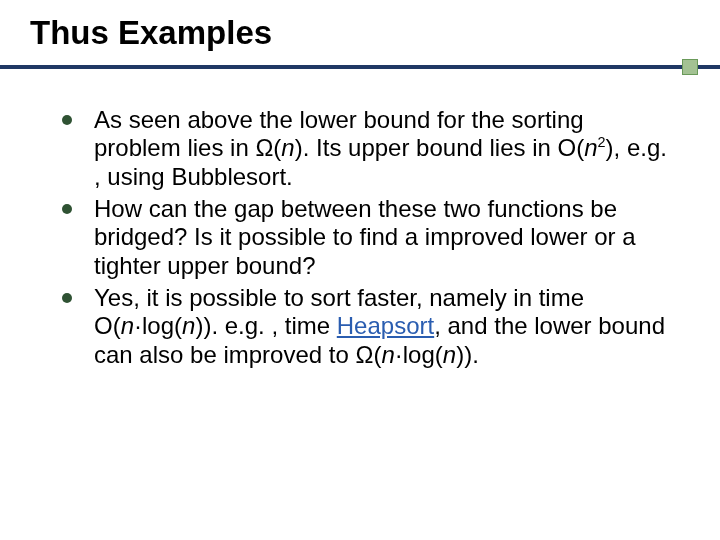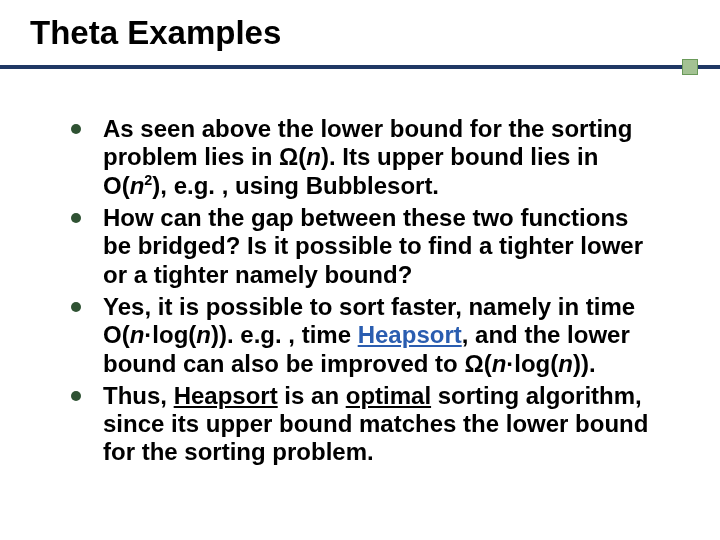--- a/index.html
+++ b/index.html
@@ -49,23 +49,22 @@
     height: 14px;
     background: #a3c293;
     border: 1px solid #6a9a5a;
     transform: rotate(0deg);
   }
   .content {
     padding: 24px 42px 0 54px;
   }
   ul.bullets {
     list-style: none;
-    margin: 17px;
+    margin: 8px;
     padding: 0;
-    font-weight: bold;
   }
   ul.bullets > li {
     position: relative;
     font-size: 24px;
     line-height: 1.18;
     color: #000000;
     padding-left: 32px;
     margin-bottom: 4px;
   }
   ul.bullets > li::before {
@@ -87,43 +86,40 @@
   .uline {
     text-decoration: underline;
   }
 </style>
 </head>
 <body>
 
 <div class="slide">
 
   <div class="title-block">
-    <h1 class="title">Theta Examples</h1>
+    <h1 class="title">Thus Examples</h1>
   </div>
 
   <div class="rule-wrap">
     <div class="rule-line"></div>
     <div class="rule-square"></div>
   </div>
 
   <div class="content">
     <ul class="bullets">
 
       <li>
         <span>As seen above the lower bound for the sorting problem lies in </span><span>Ω</span><span>(</span><span class="ital">n</span><span>).</span><span> Its upper bound lies in O(</span><span class="ital">n</span><span class="sup">2</span><span>), e.g. , using Bubblesort.</span>
       </li>
 
       <li>
-        <span>How can the gap between these two functions be bridged? Is it possible to find a tighter lower or a tighter namely bound?</span>
+        <span>How can the gap between these two functions be bridged? Is it possible to find a improved lower or a tighter upper bound?</span>
       </li>
 
       <li>
         <span>Yes, it is possible to sort faster, namely in time O(</span><span class="ital">n</span><span>·log(</span><span class="ital">n</span><span>)). e.g. , time </span><span class="link">Heapsort</span><span>, and the lower bound can also be improved to </span><span>Ω</span><span>(</span><span class="ital">n</span><span>·log(</span><span class="ital">n</span><span>)).</span>
       </li>
 
-      <li>
-        <span>Thus, </span><span class="uline">Heapsort</span><span> is an </span><span class="uline">optimal</span><span> sorting algorithm, since its upper bound matches the lower bound for the sorting problem.</span>
-      </li>
 
     </ul>
   </div>
 
 </div>
 
 </body></html>

